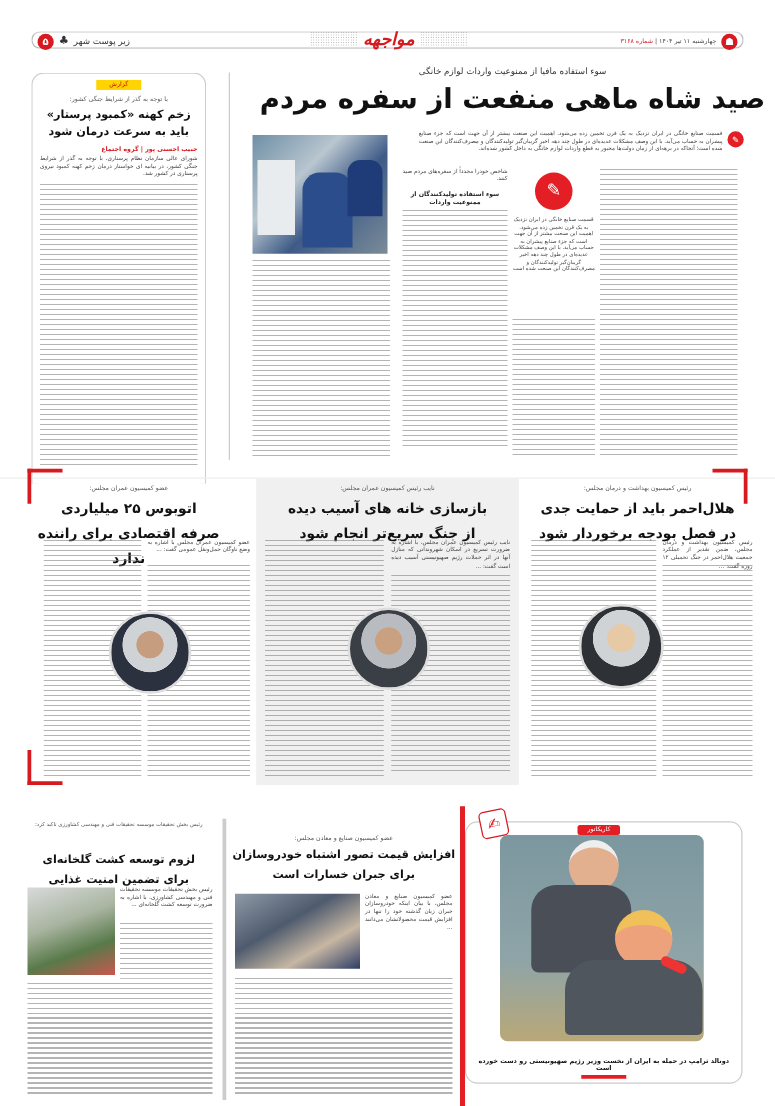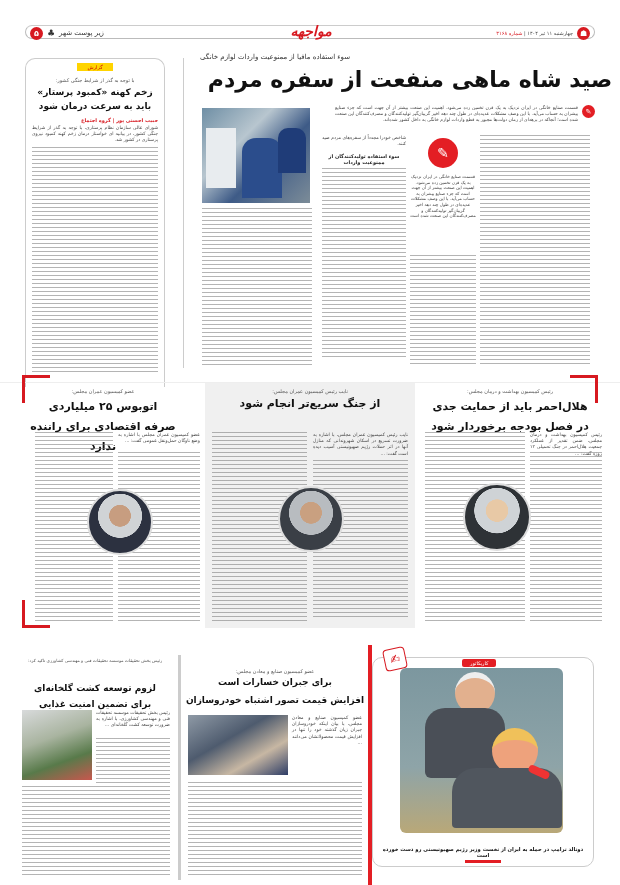--- a/index.html
+++ b/index.html
@@ -9,21 +9,21 @@
 .header{left:25px;top:25px;width:570px;height:14px;border:1px solid #bbb;border-radius:10px;border-top:1px solid #ccc;background:#fff}
 .badge-circ{width:13px;height:13px;border-radius:50%;background:#d71920;color:#fff;font-size:8px;display:flex;align-items:center;justify-content:center;font-weight:bold}
 .date{font-size:5px;color:#444}
 .date .num{color:#d71920}
 .logo-wrap{left:220px;top:-6px;width:130px;height:22px;display:flex;align-items:center;justify-content:center}
 .dots{width:38px;height:12px;background-image:radial-gradient(#aaa 0.5px,transparent 0.6px);background-size:2px 2px}
 .logo{font-family:"DejaVu Serif",serif;color:#d71920;font-size:14px;font-weight:bold;margin:0 4px;font-style:italic}
 .section-name{font-size:7px;color:#333;}
 .text-lines{background-image:repeating-linear-gradient(to bottom,#777 0 1px,transparent 1px 4px);opacity:.55}
 .col-text{font-size:4.6px;line-height:6.2px;color:#444;text-align:justify}
-.kicker{font-size:7px;color:#333;text-align:left}
+.kicker{font-size:7px;color:#333;text-align:center}
 .title-main{font-size:22px;font-weight:bold;color:#111;text-align:center}
 .red-label{background:#e31e24;color:#fff;font-size:5px;padding:1px 8px;border-radius:2px;display:inline-block}
 .yel-label{background:#ffd400;color:#c00;font-size:5px;padding:1px 10px;display:inline-block}
 .photo{background:linear-gradient(135deg,#6f8fa5 0%,#b8c6cf 35%,#3e5b87 60%,#7c8c98 100%)}
 .round-photo{border-radius:50%;border:2px solid #ddd;overflow:hidden}
 .card{border:1px solid #ccc;border-radius:10px;background:#fff}
 .corner{width:28px;height:28px;border-color:#d71920;border-style:solid}
 .h2{font-weight:bold;color:#111;text-align:center;line-height:20px}
 .sub{font-size:5px;color:#555;text-align:center}
 .divider-v{width:1px;background:#ccc}
@@ -101,20 +101,21 @@
   <div class="h2" style="font-size:11px">در فصل بودجه برخوردار شود</div>
 </div>
 <div class="abs col-text" style="left:530px;top:432px;width:72px">رئیس کمیسیون بهداشت و درمان مجلس، ضمن تقدیر از عملکرد جمعیت هلال‌احمر در جنگ تحمیلی ۱۲ روزه گفت: ...</div>
 <div class="abs text-lines" style="left:530px;top:452px;width:72px;height:170px"></div>
 <div class="abs text-lines" style="left:425px;top:432px;width:100px;height:190px"></div>
 <div class="abs round-photo" style="left:463px;top:483px;width:68px;height:68px;background:radial-gradient(circle at 50% 40%,#e8c9a6 0 22%,#cfd3d6 23% 45%,#2e3236 46%)"></div>
 
 <div class="abs" style="left:205px;top:383px;width:210px;height:245px;background:#f0f0f0"></div>
 <div class="abs" style="left:205px;top:388px;width:210px">
   <div class="sub">نایب رئیس کمیسیون عمران مجلس:</div>
+  <div class="h2" style="font-size:11px;margin-top:3px">بازسازی خانه های آسیب دیده</div>
   <div class="h2" style="font-size:11px">از جنگ سریع‌تر انجام شود</div>
 </div>
 <div class="abs col-text" style="left:313px;top:432px;width:95px">نایب رئیس کمیسیون عمران مجلس، با اشاره به ضرورت تسریع در اسکان شهروندانی که منازل آنها در اثر حملات رژیم صهیونیستی آسیب دیده است گفت: ...</div>
 <div class="abs text-lines" style="left:313px;top:460px;width:95px;height:160px"></div>
 <div class="abs text-lines" style="left:212px;top:432px;width:95px;height:190px"></div>
 <div class="abs round-photo" style="left:278px;top:486px;width:66px;height:66px;background:radial-gradient(circle at 50% 40%,#c9a080 0 22%,#b8bcc0 23% 45%,#3a3f46 46%)"></div>
 
 <div class="abs" style="left:18px;top:388px;width:170px">
   <div class="sub">عضو کمیسیون عمران مجلس:</div>
   <div class="h2" style="font-size:11px;margin-top:3px">اتوبوس ۲۵ میلیاردی</div>
@@ -131,22 +132,22 @@
   <div class="h2" style="font-size:9px;line-height:16px;margin-top:17px">لزوم توسعه کشت گلخانه‌ای</div>
   <div class="h2" style="font-size:9px;line-height:16px">برای تضمین امنیت غذایی</div>
 </div>
 <div class="abs photo" style="left:22px;top:710px;width:70px;height:70px;background:linear-gradient(160deg,#d8dadb 0,#a9b4a0 40%,#587a4a 70%,#c8574e 100%)"></div>
 <div class="abs col-text" style="left:96px;top:710px;width:74px">رئیس بخش تحقیقات موسسه تحقیقات فنی و مهندسی کشاورزی، با اشاره به ضرورت توسعه کشت گلخانه‌ای ...</div>
 <div class="abs text-lines" style="left:96px;top:738px;width:74px;height:45px"></div>
 <div class="abs text-lines" style="left:22px;top:786px;width:148px;height:90px"></div>
 
 <div class="abs" style="left:185px;top:668px;width:180px">
   <div class="sub">عضو کمیسیون صنایع و معادن مجلس:</div>
+  <div class="h2" style="font-size:9px;line-height:16px;margin-top:2px">افزایش قیمت تصور اشتباه خودروسازان</div>
   <div class="h2" style="font-size:9px;line-height:16px">برای جبران خسارات است</div>
-  <div class="h2" style="font-size:9px;line-height:16px;margin-top:2px">افزایش قیمت تصور اشتباه خودروسازان</div>
 </div>
 <div class="abs photo" style="left:188px;top:715px;width:100px;height:60px;background:linear-gradient(150deg,#8f9aa6 0,#4e5b6e 40%,#c7b7a3 70%,#2e3d66 100%)"></div>
 <div class="abs col-text" style="left:292px;top:715px;width:70px">عضو کمیسیون صنایع و معادن مجلس، با بیان اینکه خودروسازان جبران زیان گذشته خود را تنها در افزایش قیمت محصولاتشان می‌دانند ...</div>
 <div class="abs text-lines" style="left:188px;top:782px;width:174px;height:95px"></div>
 <div class="abs red-v" style="left:368px;top:645px;height:240px"></div>
 
 <div class="abs card" style="left:372px;top:657px;width:222px;height:210px"></div>
 <div class="abs" style="left:462px;top:650px"><span class="red-label">کاریکاتور</span></div>
 <div class="abs" style="left:384px;top:648px;width:22px;height:22px;border:1.5px solid #d71920;border-radius:4px;transform:rotate(-12deg);color:#d71920;font-size:12px;display:flex;align-items:center;justify-content:center;background:#fff">✍</div>
 <div class="abs" style="left:400px;top:668px;width:163px;height:165px;border-radius:6px;background:linear-gradient(180deg,#7c979f 0%,#8ea4a8 60%,#b9a878 100%);overflow:hidden">

